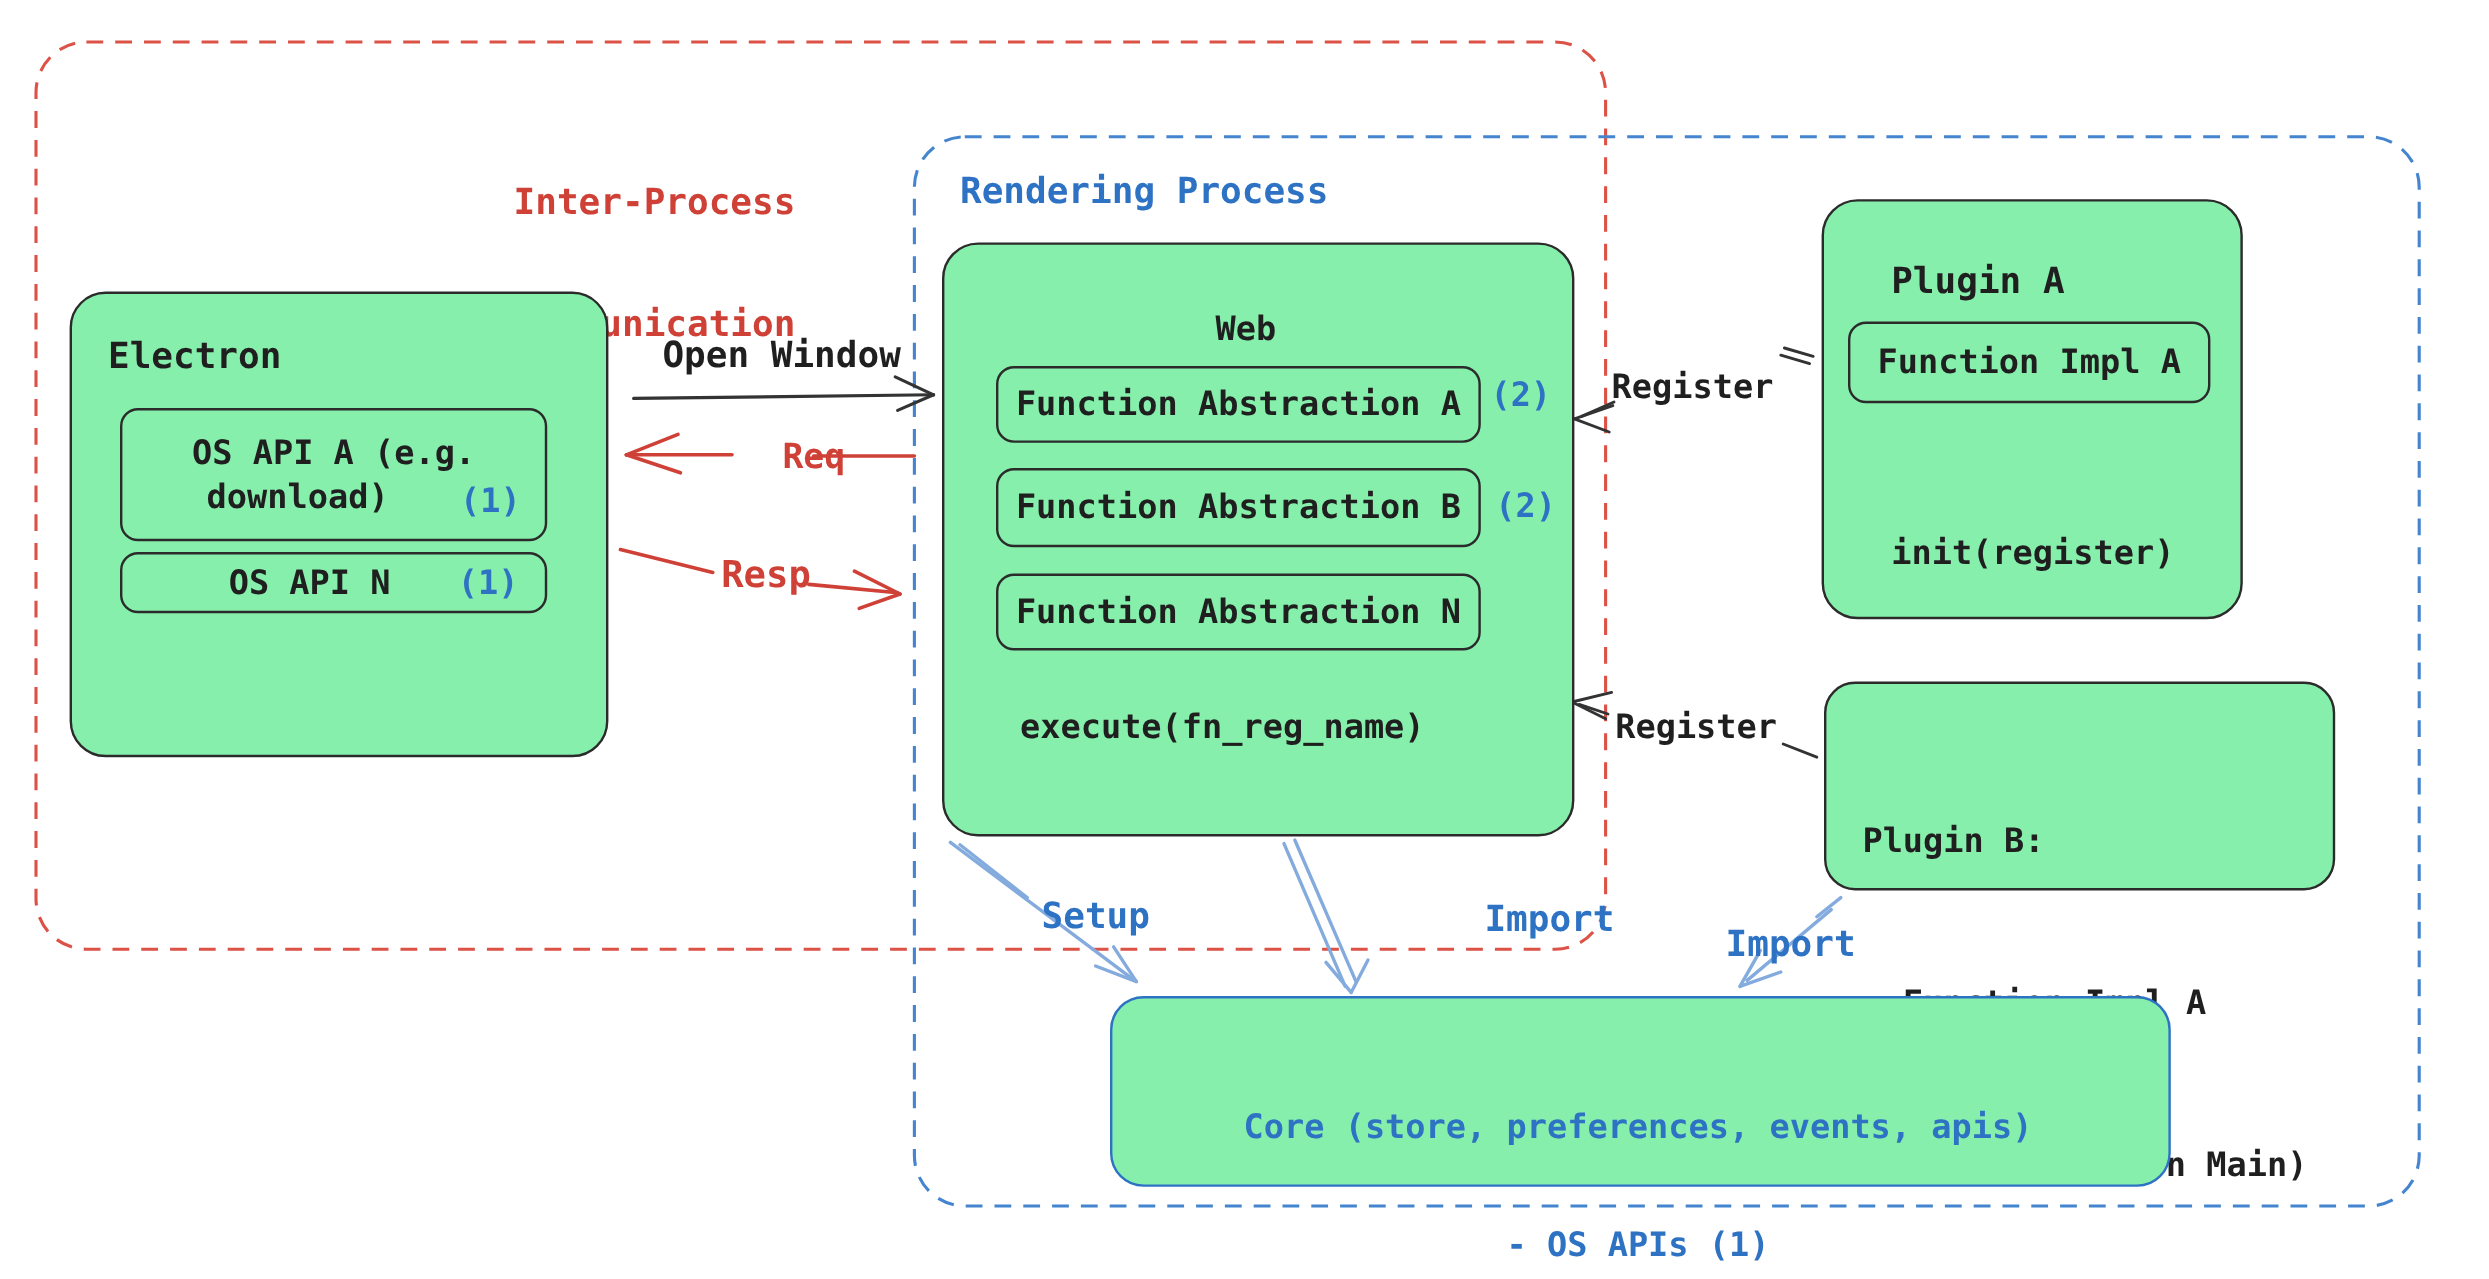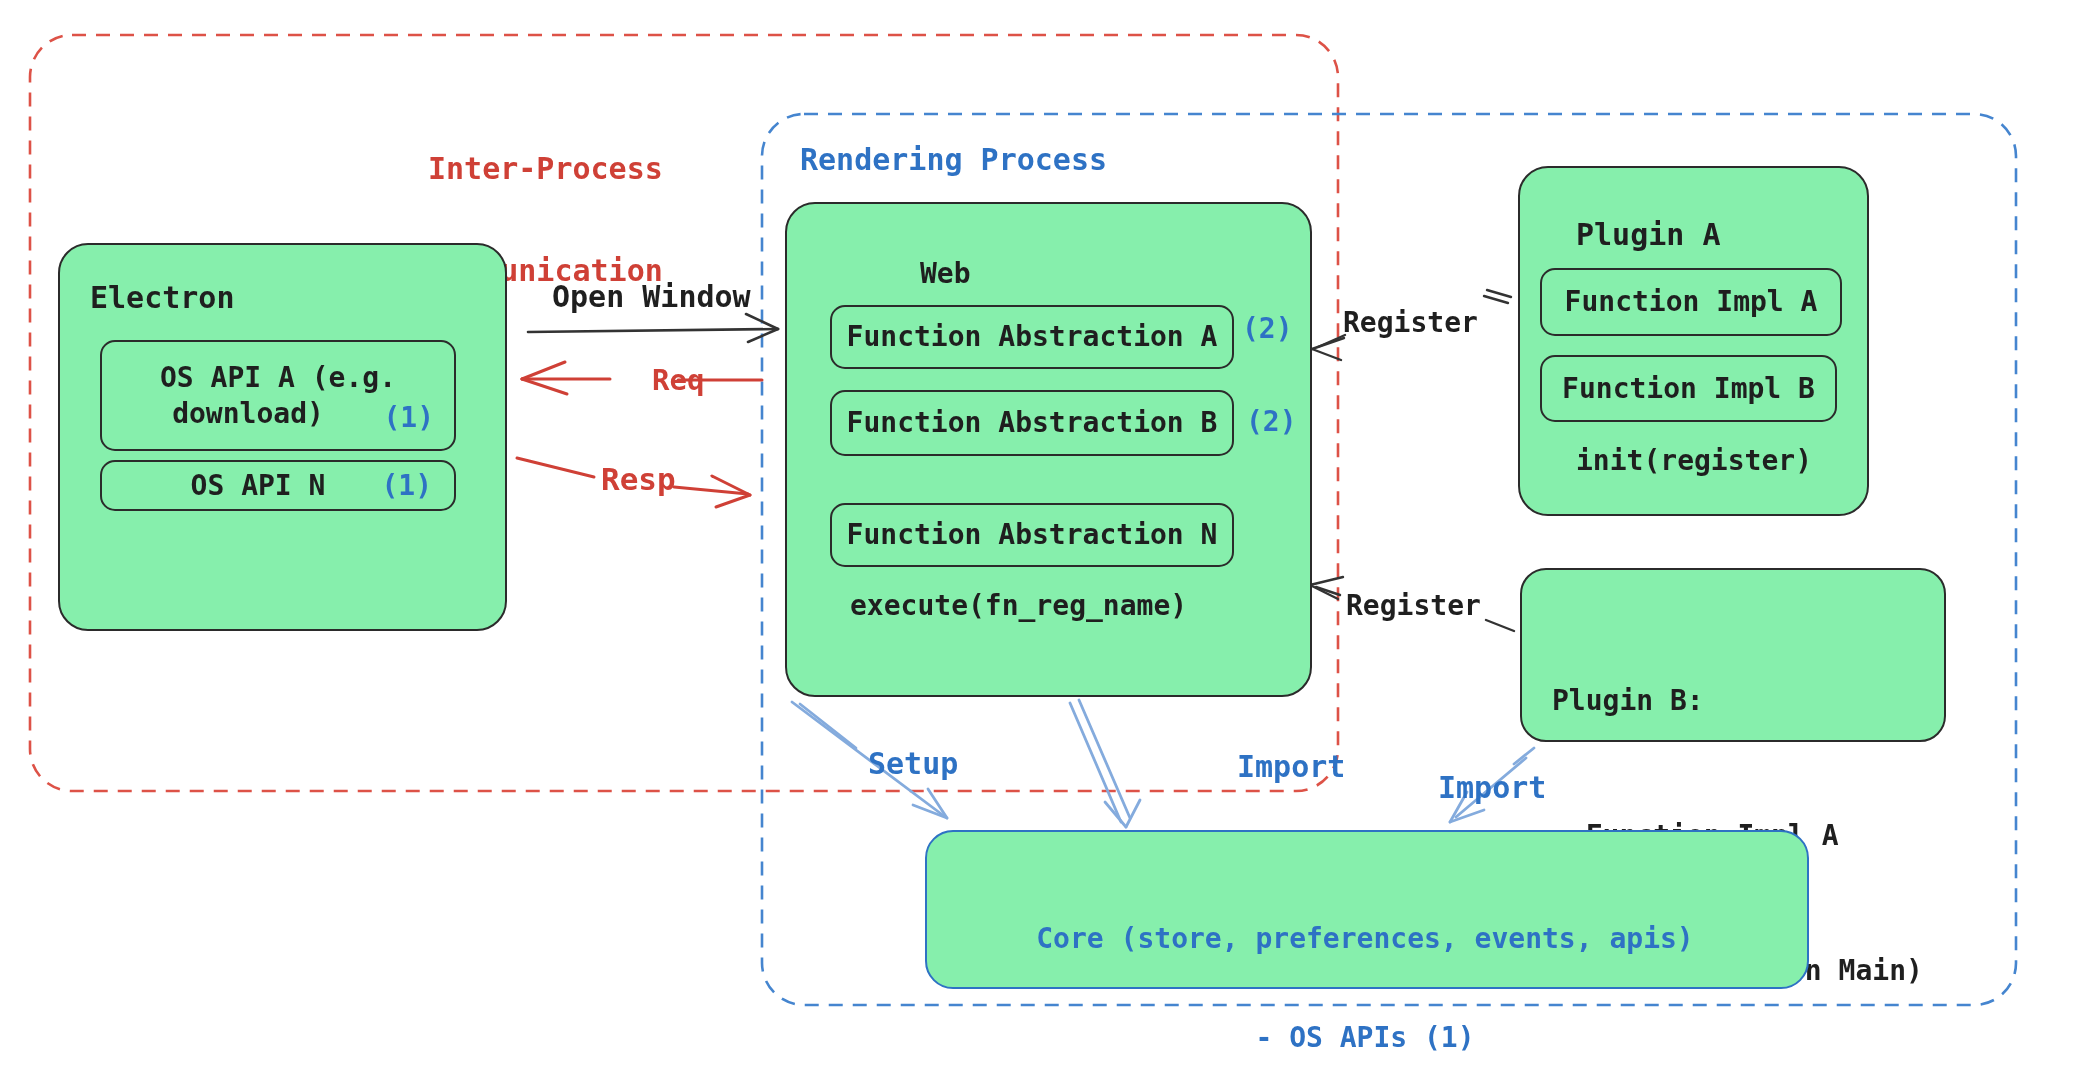--- a/index.html
+++ b/index.html
@@ -110,48 +110,45 @@
   <div class="node inner" style="left:100px;top:460px;width:352px;height:47px;">
     <span class="f28" style="margin-right:40px;">OS API N</span>
     <span class="abs blue-t f28" style="right:22px;">(1)</span>
   </div>
 
   <div class="abs lbl f30 ink" style="left:552px;top:280px;">Open Window</div>
   <div class="abs lbl red-t" style="left:652px;top:363px;font-size:29px;">Req</div>
   <div class="abs lbl red-t" style="left:601px;top:461px;font-size:31px;">Resp</div>
 
   <div class="node outer" style="left:785px;top:202px;width:523px;height:491px;"></div>
-  <div class="abs lbl f28 ink" style="left:920px;top:259px;">Web</div>
+  <div class="abs lbl f28 ink" style="left:1013px;top:259px;">Web</div>
 
   <div class="node inner f28" style="left:830px;top:305px;width:400px;height:60px;">
     <span>Function Abstraction A</span>
   </div>
   <div class="abs lbl blue-t f28" style="left:1242px;top:314px;">(2)</div>
 
   <div class="node inner f28" style="left:830px;top:390px;width:400px;height:62px;">
     <span>Function Abstraction B</span>
   </div>
   <div class="abs lbl blue-t f28" style="left:1246px;top:407px;">(2)</div>
 
-  <div class="node inner f28" style="left:830px;top:478px;width:400px;height:60px;margin-top:25px;">
+  <div class="node inner f28" style="left:830px;top:478px;width:400px;height:60px;">
     <span>Function Abstraction N</span>
   </div>
 
   <div class="abs lbl f28 ink" style="left:850px;top:591px;">execute(fn_reg_name)</div>
 
   <div class="abs lbl f28 ink" style="left:1343px;top:308px;">Register</div>
   <div class="abs lbl f28 ink" style="left:1346px;top:591px;">Register</div>
 
   <div class="node outer" style="left:1518px;top:166px;width:347px;height:346px;"></div>
   <div class="abs lbl f30 ink" style="left:1576px;top:218px;">Plugin A</div>
   <div class="node inner f28" style="left:1540px;top:268px;width:298px;height:64px;">
     <span>Function Impl A</span>
-  </div>
-  <div class="node inner f28" style="left:1540px;top:355px;width:293px;height:63px;">
-    <span>Function Impl B</span>
   </div>
   <div class="abs lbl f28 ink" style="left:1576px;top:446px;">init(register)</div>
 
   <div class="node outer" style="left:1520px;top:568px;width:422px;height:170px;border-radius:26px;"></div>
   <div class="abs lbl f28 ink" style="left:1552px;top:588px;line-height:45px;">
     <div>Plugin B:</div>
     <div>- Function Impl A</div>
     <div>- Module (run on Main)</div>
   </div>
 

